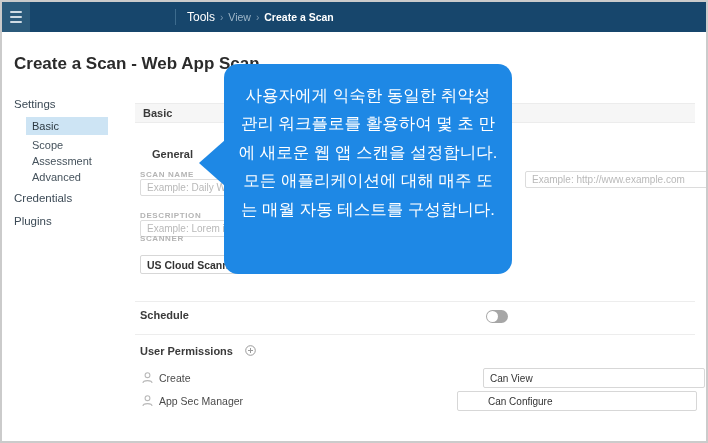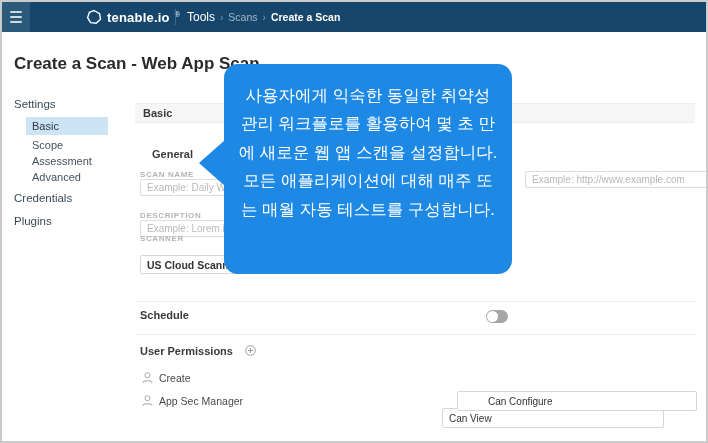--- a/index.html
+++ b/index.html
@@ -71,32 +71,25 @@
 <body>
 
 <div class="screen">
 
   <div class="topbar">
     <div class="menu-btn">
       <i></i>
       <i></i>
       <i></i>
     </div>
-    <div class="brand">
-      <svg width="16" height="16" viewBox="0 0 16 16">
-        <polygon points="8,1.5 13.6,4.6 14.5,10.2 10.2,14.3 4.6,13.6 1.6,8.6 3.4,3.3" fill="none" stroke="#ffffff" stroke-width="1.4"></polygon>
-      </svg>
-      <span class="brand-text">tenable.io</span>
-      <span class="brand-sup">®</span>
-    </div>
     <div class="tb-divider"></div>
     <div class="crumbs">
       <span class="crumb-root">Tools</span>
       <span class="crumb-sep">›</span>
-      <span class="crumb-mid">Scans</span>
+      <span class="crumb-mid">View</span>
       <span class="crumb-sep">›</span>
       <span class="crumb-cur">Create a Scan</span>
     </div>
   </div>
 
   <div class="page-title">Create a Scan - Web App Scan</div>
 
   <div class="side-label" style="left:12px; top:96px;">Settings</div>
   <div class="side-active">Basic</div>
   <div class="side-sub" style="left:30px; top:137px;">Scope</div>
@@ -137,21 +130,21 @@
     </svg>
   </div>
 
   <div class="perm-row-name" style="left:140px; top:370px;">
     <svg width="11" height="12" viewBox="0 0 11 12">
       <circle cx="5.5" cy="3.2" r="2.4" fill="none" stroke="#b9b9b9" stroke-width="1.1"></circle>
       <path d="M1 11 C1 7.8 10 7.8 10 11" fill="none" stroke="#b9b9b9" stroke-width="1.1"></path>
     </svg>
     <span class="n">Create</span>
   </div>
-  <div class="fld-select" style="left:440px; top:366px; width:222px; height:20px;margin-top:40px;">Can View</div>
+  <div class="fld-select" style="left:481px; top:366px; width:222px; height:20px;">Can View</div>
 
   <div class="perm-row-name" style="left:140px; top:393px;">
     <svg width="11" height="12" viewBox="0 0 11 12">
       <circle cx="5.5" cy="3.2" r="2.4" fill="none" stroke="#b9b9b9" stroke-width="1.1"></circle>
       <path d="M1 11 C1 7.8 10 7.8 10 11" fill="none" stroke="#b9b9b9" stroke-width="1.1"></path>
     </svg>
     <span class="n">App Sec Manager</span>
   </div>
   <div class="fld-select" style="left:455px; top:389px; width:240px; height:20px;padding-left:30px;">Can Configure</div>
 

